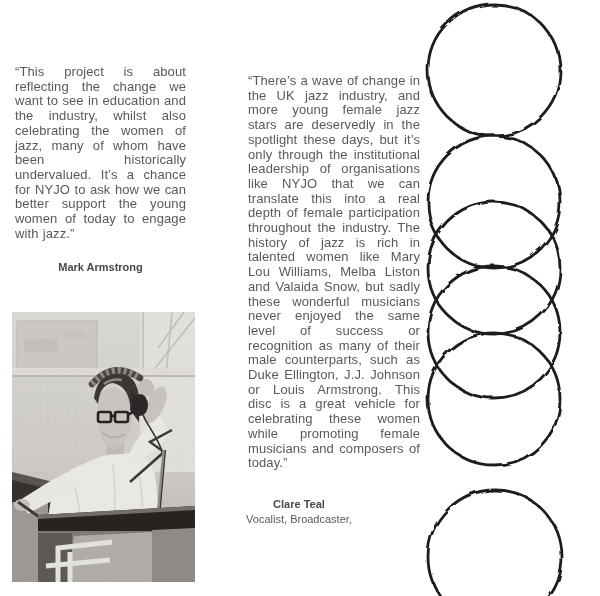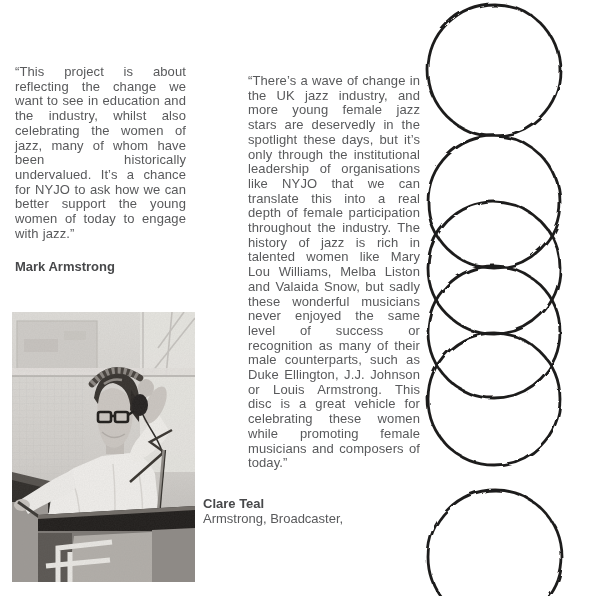--- a/index.html
+++ b/index.html
@@ -21,27 +21,27 @@
     letter-spacing: 0.1px;
     text-align: justify;
     text-align-last: left;
     word-spacing: 0.5px;
     color: var(--text-color, #58595b);
   }
   .quote-left  { left: 15px;  top: 65px; width: 171px; }
   .quote-right { left: 215px; top: 74px; width: 172px; margin-left: 33px; }
   .attribution {
     position: absolute;
-    text-align: left;
-    font-size: 13px;
+    text-align: center;
+    font-size: 11px;
     line-height: 14.6px;
     color: var(--text-color, #58595b);
   }
   .attribution-left  { left: 15px;  top: 260px; width: 171px; }
-  .attribution-right { left: 203px; top: 497px; width: 172px; }
+  .attribution-right { left: 213px; top: 497px; width: 172px; }
   .attr-name { font-weight: bold; color: var(--text-bold-color, #47484a); }
   .photo-figure {
     position: absolute;
     left: 12px;
     top: 312px;
     width: 183px;
     height: 270px;
     margin: 0;
     overflow: hidden;
   }
@@ -174,21 +174,21 @@
       </g>
 
       <rect x="0" y="0" width="183" height="270" filter="url(#grain)"></rect>
     </svg>
   </figure>
 
   <p class="quote quote-right">“There’s a wave of change in the UK jazz industry, and more young female jazz stars are deservedly in the spotlight these days, but it’s only through the institutional leadership of organisations like NYJO that we can translate this into a real depth of female participation throughout the industry. The history of jazz is rich in talented women like Mary Lou Williams, Melba Liston and Valaida Snow, but sadly these wonderful musicians never enjoyed the same level of success or recognition as many of their male counterparts, such as Duke Ellington, J.J. Johnson or Louis Armstrong. This disc is a great vehicle for celebrating these women while promoting female musicians and composers of today.”</p>
 
   <div class="attribution attribution-right">
     <div class="attr-name">Clare Teal</div>
-    <div class="attr-role">Armstrong, Broadcaster,</div>
+    <div class="attr-role">Vocalist, Broadcaster,</div>
   </div>
 
   <div class="circles-wrap">
     <svg width="190" height="596" viewBox="0 0 190 596" xmlns="http://www.w3.org/2000/svg">
       <defs>
         <filter id="roughInk" x="-15%" y="-15%" width="130%" height="130%">
           <feTurbulence type="fractalNoise" baseFrequency="0.045" numOctaves="3" seed="7" result="n"></feTurbulence>
           <feDisplacementMap in="SourceGraphic" in2="n" scale="4.5"></feDisplacementMap>
         </filter>
       </defs>

